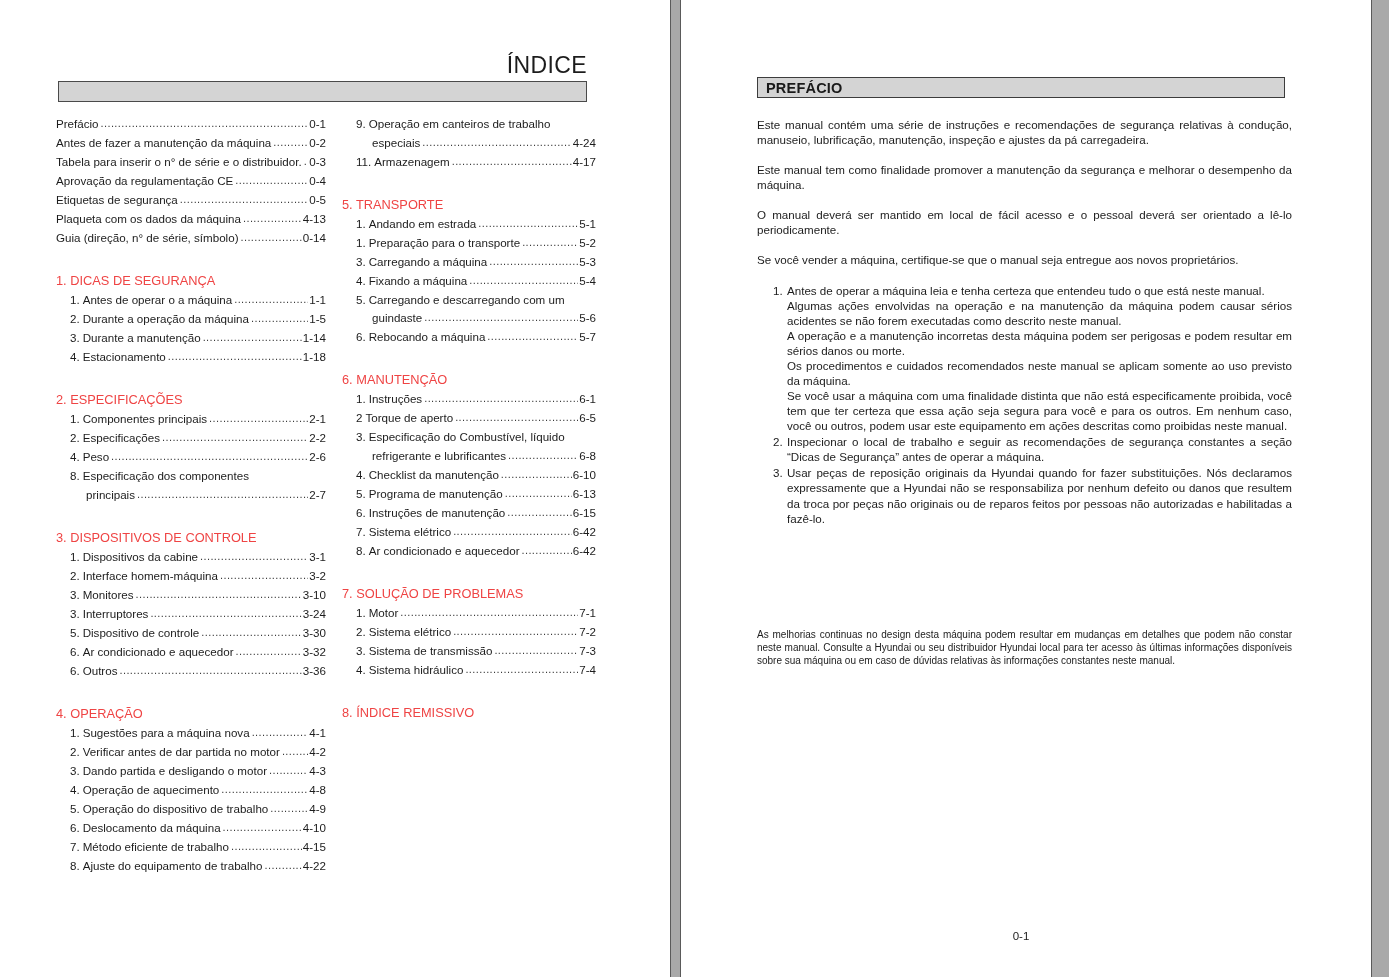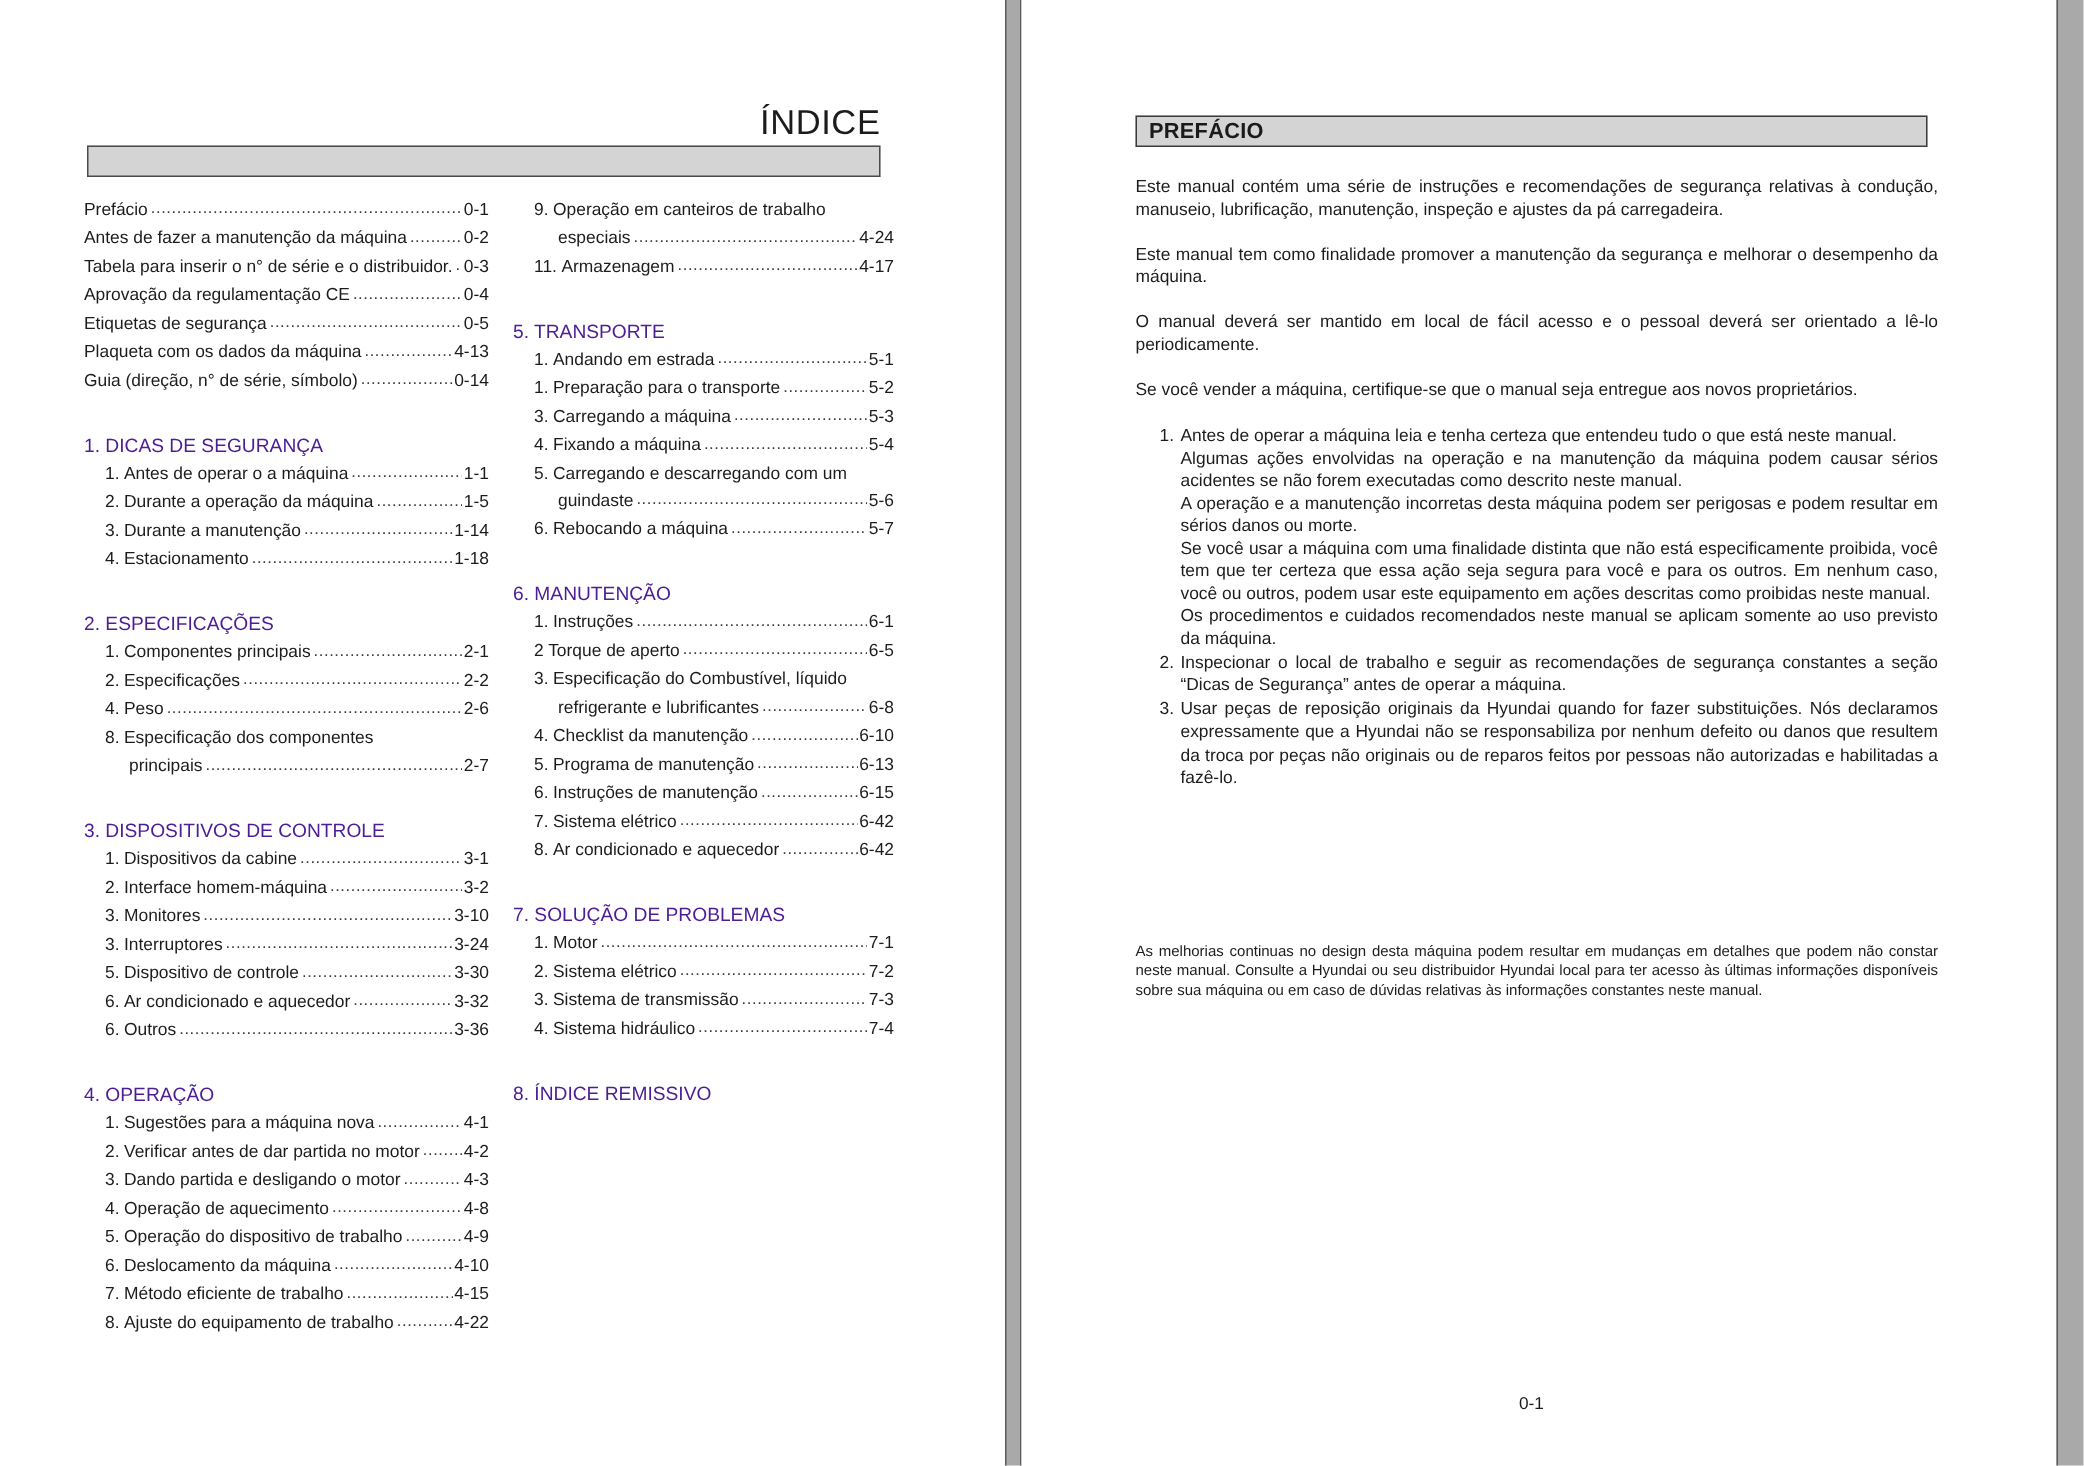--- a/index.html
+++ b/index.html
@@ -21,21 +21,20 @@
     display: flex;
     background: #ffffff;
   }
   
   .page-left {
     position: relative;
     width: 670px;
     height: 941px;
     background: #ffffff;
     flex: 0 0 670px;
-    margin-top: 16px;
   }
   .gutter {
     flex: 0 0 9px;
     background: #a9a9a9;
     border-left: 1px solid #5a5a5a;
     border-right: 1px solid #5a5a5a;
     height: 977px;
   }
   .page-right {
     position: relative;
@@ -85,21 +84,21 @@
     width: 270px;
     flex: 0 0 270px;
   }
   .col.col-right { padding-left: 16px; width: 254px; flex: 0 0 254px; }
 
   .grp { margin-bottom: 0; }
   .grp-space { height: 22px; }
 
   .chapter {
     font-size: 12.8px;
-    color: #4c1d95;
+    color: #ef4444;
     margin: 0 0 6px 0;
     white-space: nowrap;
   }
   .entry {
     display: flex;
     align-items: baseline;
     font-size: 11.6px;
     color: #1c1c1c;
     line-height: 1.0;
     margin-bottom: 7px;
@@ -582,22 +581,22 @@
       <p>Este manual tem como finalidade promover a manutenção da segurança e melhorar o desempenho da máquina.</p>
       <p>O manual deverá ser mantido em local de fácil acesso e o pessoal deverá ser orientado a lê-lo periodicamente.</p>
       <p>Se você vender a máquina, certifique-se que o manual seja entregue aos novos proprietários.</p>
       <ol class="pref-list">
         <li>
           <span class="marker">1.</span>
           <span class="li-body">
             <span>Antes de operar a máquina leia e tenha certeza que entendeu tudo o que está neste manual.</span>
             <span>Algumas ações envolvidas na operação e na manutenção da máquina podem causar sérios acidentes se não forem executadas como descrito neste manual.</span>
             <span>A operação e a manutenção incorretas desta máquina podem ser perigosas e podem resultar em sérios danos ou morte.</span>
+            <span>Os procedimentos e cuidados recomendados neste manual se aplicam somente ao uso previsto da máquina.</span>
             <span>Se você usar a máquina com uma finalidade distinta que não está especificamente proibida, você tem que ter certeza que essa ação seja segura para você e para os outros. Em nenhum caso, você ou outros, podem usar este equipamento em ações descritas como proibidas neste manual.</span>
-            <span>Os procedimentos e cuidados recomendados neste manual se aplicam somente ao uso previsto da máquina.</span>
           </span>
         </li>
         <li>
           <span class="marker">2.</span>
           <span class="li-body">
             <span>Inspecionar o local de trabalho e seguir as recomendações de segurança constantes a seção “Dicas de Segurança” antes de operar a máquina.</span>
           </span>
         </li>
         <li>
           <span class="marker">3.</span>

